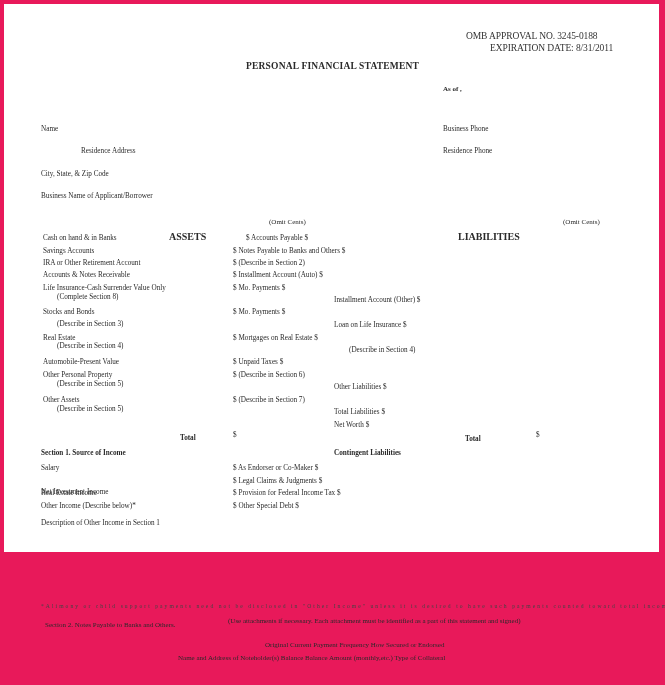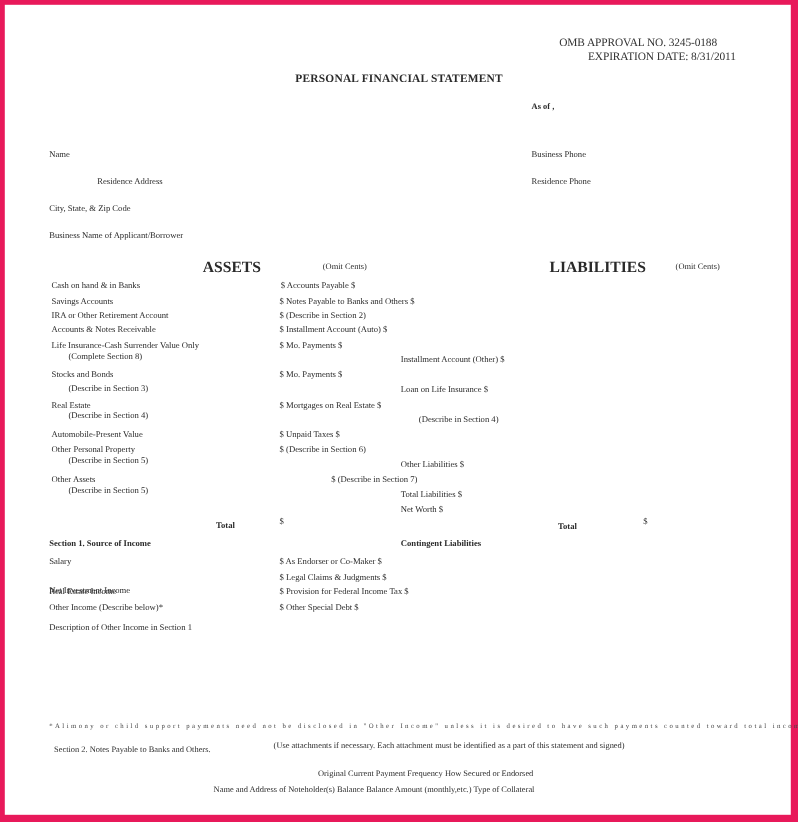--- a/index.html
+++ b/index.html
@@ -1,26 +1,26 @@
 <!DOCTYPE html>
 <html><head>
   <meta charset="utf-8">
   <style>
     * { margin: 0; padding: 0; box-sizing: border-box; }
     html, body { width: 665px; height: 685px; overflow: hidden; background: #E8195A; }
     body { font-family: "Liberation Serif", "DejaVu Serif", serif; color: #222; }
     .page {
-      position: absolute; left: 4px; top: 4px; width: 655px; height: 675px;
+      position: absolute; left: 4px; top: 4px; width: 655px; height: 548px;
       background: #fff;
     }
     .t { position: absolute; white-space: nowrap; font-size: 7.2px; line-height: 1; color: #2a2a2a; }
     .b { font-weight: bold; }
     .omb { font-size: 9.5px; letter-spacing: -0.1px; color: #333; }
     .title { font-size: 9.5px; font-weight: bold; letter-spacing: 0.2px; }
-    .hdr { font-size: 13px; font-weight: bold; }
+    .hdr { font-size: 10px; font-weight: bold; margin-top: 16px; }
     .instr { font-size: 7px; line-height: 8px; }
     .spaced { font-size: 5.6px; letter-spacing: 2.05px; color: #444; }
     .sm { font-size: 7px; }
   </style>
 </head>
 <body>
 
 <div class="page">
 
   <div class="t omb" style="left:462px; top:28px;">OMB APPROVAL NO. 3245-0188</div>
@@ -52,30 +52,30 @@
   <div class="t" style="left:39px; top:331px;">Real Estate</div>
   <div class="t" style="left:53px; top:339px;">(Describe in Section 4)</div>
   <div class="t" style="left:39px; top:355px;">Automobile-Present Value</div>
   <div class="t" style="left:39px; top:368px;">Other Personal Property</div>
   <div class="t" style="left:53px; top:377px;">(Describe in Section 5)</div>
   <div class="t" style="left:39px; top:393px;">Other Assets</div>
   <div class="t" style="left:53px; top:402px;">(Describe in Section 5)</div>
   <div class="t b" style="left:176px; top:431px;">Total</div>
   <div class="t" style="left:229px; top:428px;">$</div>
 
-  <div class="t" style="left:230px; top:231px;text-align:right;">$  Accounts Payable  $</div>
+  <div class="t" style="left:242px; top:231px;text-align:right;">$  Accounts Payable  $</div>
   <div class="t" style="left:229px; top:244px;">$  Notes Payable to Banks and Others  $</div>
   <div class="t" style="left:229px; top:256px;">$  (Describe in Section 2)</div>
   <div class="t" style="left:229px; top:268px;">$  Installment Account (Auto)  $</div>
   <div class="t" style="left:229px; top:281px;">$  Mo. Payments  $</div>
   <div class="t" style="left:229px; top:305px;">$  Mo. Payments  $</div>
   <div class="t" style="left:229px; top:331px;">$  Mortgages on Real Estate  $</div>
   <div class="t" style="left:229px; top:355px;">$  Unpaid Taxes  $</div>
   <div class="t" style="left:229px; top:368px;">$  (Describe in Section 6)</div>
-  <div class="t" style="left:229px; top:393px;margin-left:43px;">$  (Describe in Section 7)</div>
+  <div class="t" style="left:229px; top:393px;">$  (Describe in Section 7)</div>
 
   <div class="t" style="left:330px; top:293px;">Installment Account (Other)  $</div>
   <div class="t" style="left:330px; top:318px;">Loan on Life Insurance  $</div>
   <div class="t" style="left:345px; top:343px;">(Describe in Section 4)</div>
   <div class="t" style="left:330px; top:380px;">Other Liabilities  $</div>
   <div class="t" style="left:330px; top:405px;">Total Liabilities  $</div>
   <div class="t" style="left:330px; top:418px;">Net Worth  $</div>
   <div class="t b" style="left:461px; top:432px;">Total</div>
   <div class="t" style="left:532px; top:428px;">$</div>
 

